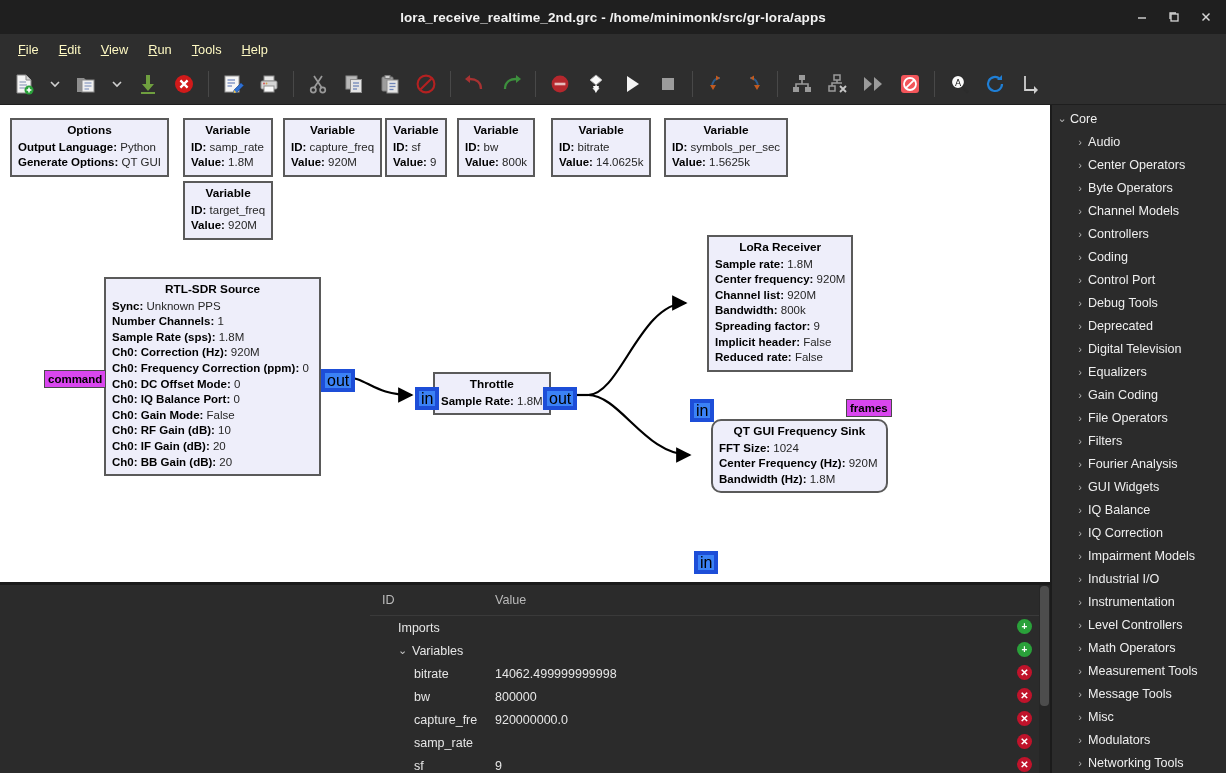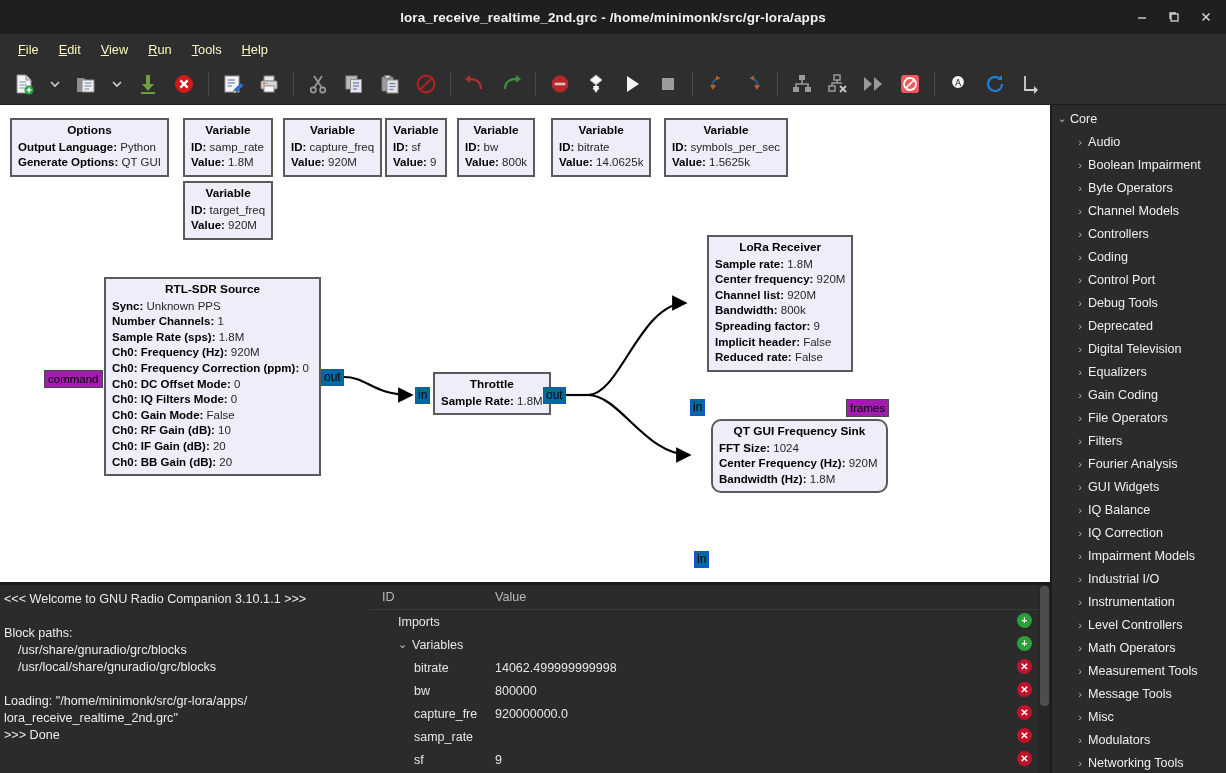--- a/index.html
+++ b/index.html
@@ -73,45 +73,45 @@
     line-height: 15.6px;
     white-space: nowrap;
   }
   .blk .bt { font-weight: bold; text-align: center; display:block; font-size: 11.8px; padding-bottom: 1px;}
   .blk .row { display: block; }
   .blk .k { font-weight: bold; }
   .blk .v { font-weight: normal; color: #262626; }
 
   
   .port {
-    position: absolute; background: #0369a1; border: 1px solid #1d4ed8;
-    color: #000; font-size: 12px; line-height: 13px; padding: 1px 2px 1px 2px;
+    position: absolute; background: #3b82f6; border: 4px solid #1d4ed8;
+    color: #000; font-size: 16px; line-height: 13px; padding: 1px 2px 1px 2px;
     font-family: "Liberation Sans", sans-serif;
   }
   .mport {
-    position: absolute; background: #a21caf; border: 1px solid #4a4a4a;
-    color: #000; font-size: 11.5px; line-height: 14px; padding: 1px 3px;
+    position: absolute; background: #d946ef; border: 1px solid #4a4a4a;
+    color: #000; font-size: 11.5px; line-height: 14px; padding: 1px 3px; font-weight: bold;
   }
   svg.wires { position: absolute; left:0; top:0; width:1050px; height:477px; overflow: visible; }
 
   
   .console {
     position: absolute; left: 0; top: 585px; width: 370px; height: 188px;
     background: #2b2b2b; color: #ececec;
     font-size: 12.6px; line-height: 17px; padding: 6px 6px 0 4px;
     white-space: pre-wrap; overflow: hidden;
   }
 
   
   .vartable {
     position: absolute; left: 370px; top: 585px; width: 680px; height: 188px;
     background: #2b2b2b; overflow: hidden;
   }
   .vt-head {
-    display: flex; height: 25px; align-items: center;
+    display: flex; height: 31px; align-items: center;
     color: #b9b9b9; font-size: 12.6px; border-bottom: 1px solid #3a3a3a;
   }
   .vt-head .c1 { width: 125px; padding-left: 12px; }
   .vt-head .c2 { flex: 1; }
   .vt-row {
     display: flex; height: 23px; align-items: center;
     color: #e6e6e6; font-size: 12.5px; position: relative;
   }
   .vt-row .c1 { width: 125px; padding-left: 12px; display:flex; align-items:center; }
   .vt-row .c2 { flex: 1; }
@@ -440,24 +440,24 @@
         <div class="blk" style="left: 183px; top: 76px; min-width: 90px;">
           <span class="bt">Variable</span>
           <span class="row"><span class="k">ID:</span><span class="v"> target_freq</span></span>
           <span class="row"><span class="k">Value:</span><span class="v"> 920M</span></span>
         </div>
         <div class="blk" style="left: 104px; top: 172px; min-width: 217px;">
           <span class="bt">RTL-SDR Source</span>
           <span class="row"><span class="k">Sync:</span><span class="v"> Unknown PPS</span></span>
           <span class="row"><span class="k">Number Channels:</span><span class="v"> 1</span></span>
           <span class="row"><span class="k">Sample Rate (sps):</span><span class="v"> 1.8M</span></span>
-          <span class="row"><span class="k">Ch0: Frequency (Hz):</span><span class="v"> 920M</span></span>
+          <span class="row"><span class="k">Ch0: Correction (Hz):</span><span class="v"> 920M</span></span>
           <span class="row"><span class="k">Ch0: Frequency Correction (ppm):</span><span class="v"> 0</span></span>
           <span class="row"><span class="k">Ch0: DC Offset Mode:</span><span class="v"> 0</span></span>
-          <span class="row"><span class="k">Ch0: IQ Filters Mode:</span><span class="v"> 0</span></span>
+          <span class="row"><span class="k">Ch0: IQ Balance Port:</span><span class="v"> 0</span></span>
           <span class="row"><span class="k">Ch0: Gain Mode:</span><span class="v"> False</span></span>
           <span class="row"><span class="k">Ch0: RF Gain (dB):</span><span class="v"> 10</span></span>
           <span class="row"><span class="k">Ch0: IF Gain (dB):</span><span class="v"> 20</span></span>
           <span class="row"><span class="k">Ch0: BB Gain (dB):</span><span class="v"> 20</span></span>
         </div>
         <div class="blk" style="left: 433px; top: 267px; min-width: 110px;">
           <span class="bt">Throttle</span>
           <span class="row"><span class="k">Sample Rate:</span><span class="v"> 1.8M</span></span>
         </div>
         <div class="blk" style="left: 707px; top: 130px; min-width: 139px;">
@@ -482,29 +482,20 @@
         <div class="port" style="left: 321px; top: 264px;">out</div>
         <div class="port" style="left: 415px; top: 282px;">in</div>
         <div class="port" style="left: 543px; top: 282px;">out</div>
         <div class="port" style="left: 690px; top: 294px;">in</div>
         <div class="mport" style="left: 846px; top: 294px; text-align: right;">frames</div>
         <div class="port" style="left: 694px; top: 446px;">in</div>
       </div>
   </div>
   <div class="canvas-sep"></div>
 
-  <div class="console">&lt;&lt;&lt; Welcome to GNU Radio Companion 3.10.1.1 &gt;&gt;&gt;
-
-Block paths:
-    /usr/share/gnuradio/grc/blocks
-    /usr/local/share/gnuradio/grc/blocks
-
-Loading: "/home/minimonk/src/gr-lora/apps/
-lora_receive_realtime_2nd.grc"
-&gt;&gt;&gt; Done</div>
 
   <div class="vartable">
     <div class="vt-head">
       <span class="c1">ID</span>
       <span class="c2">Value</span>
     </div>
     <div id="vt-body">
         <div class="vt-row">
           <span class="c1 indent-1">
             <span>Imports</span>
@@ -580,21 +571,21 @@
       <div class="tree-row lvl0">
         <span class="arr">⌄</span>
         <span>Core</span>
       </div>
       <div class="tree-row lvl1">
         <span class="arr">›</span>
         <span>Audio</span>
       </div>
       <div class="tree-row lvl1">
         <span class="arr">›</span>
-        <span>Boolean Impairment</span>
+        <span>Center Operators</span>
       </div>
       <div class="tree-row lvl1">
         <span class="arr">›</span>
         <span>Byte Operators</span>
       </div>
       <div class="tree-row lvl1">
         <span class="arr">›</span>
         <span>Channel Models</span>
       </div>
       <div class="tree-row lvl1">

